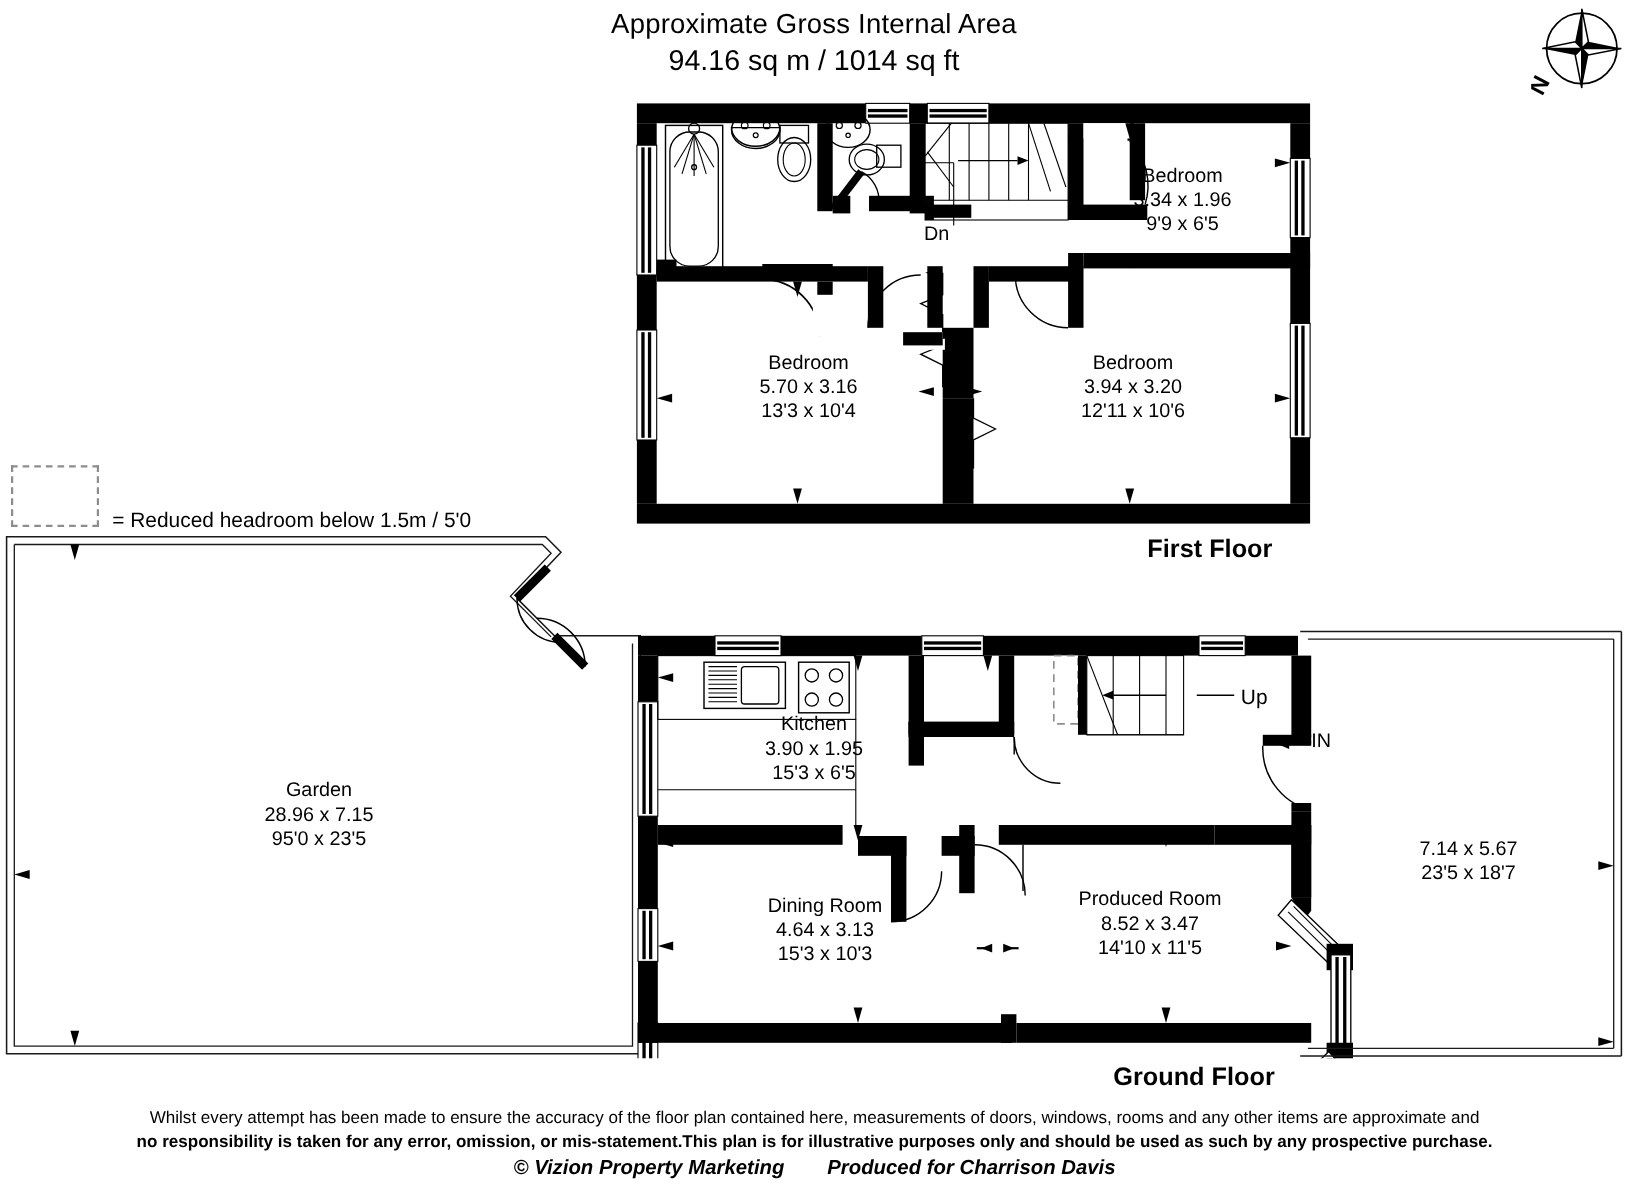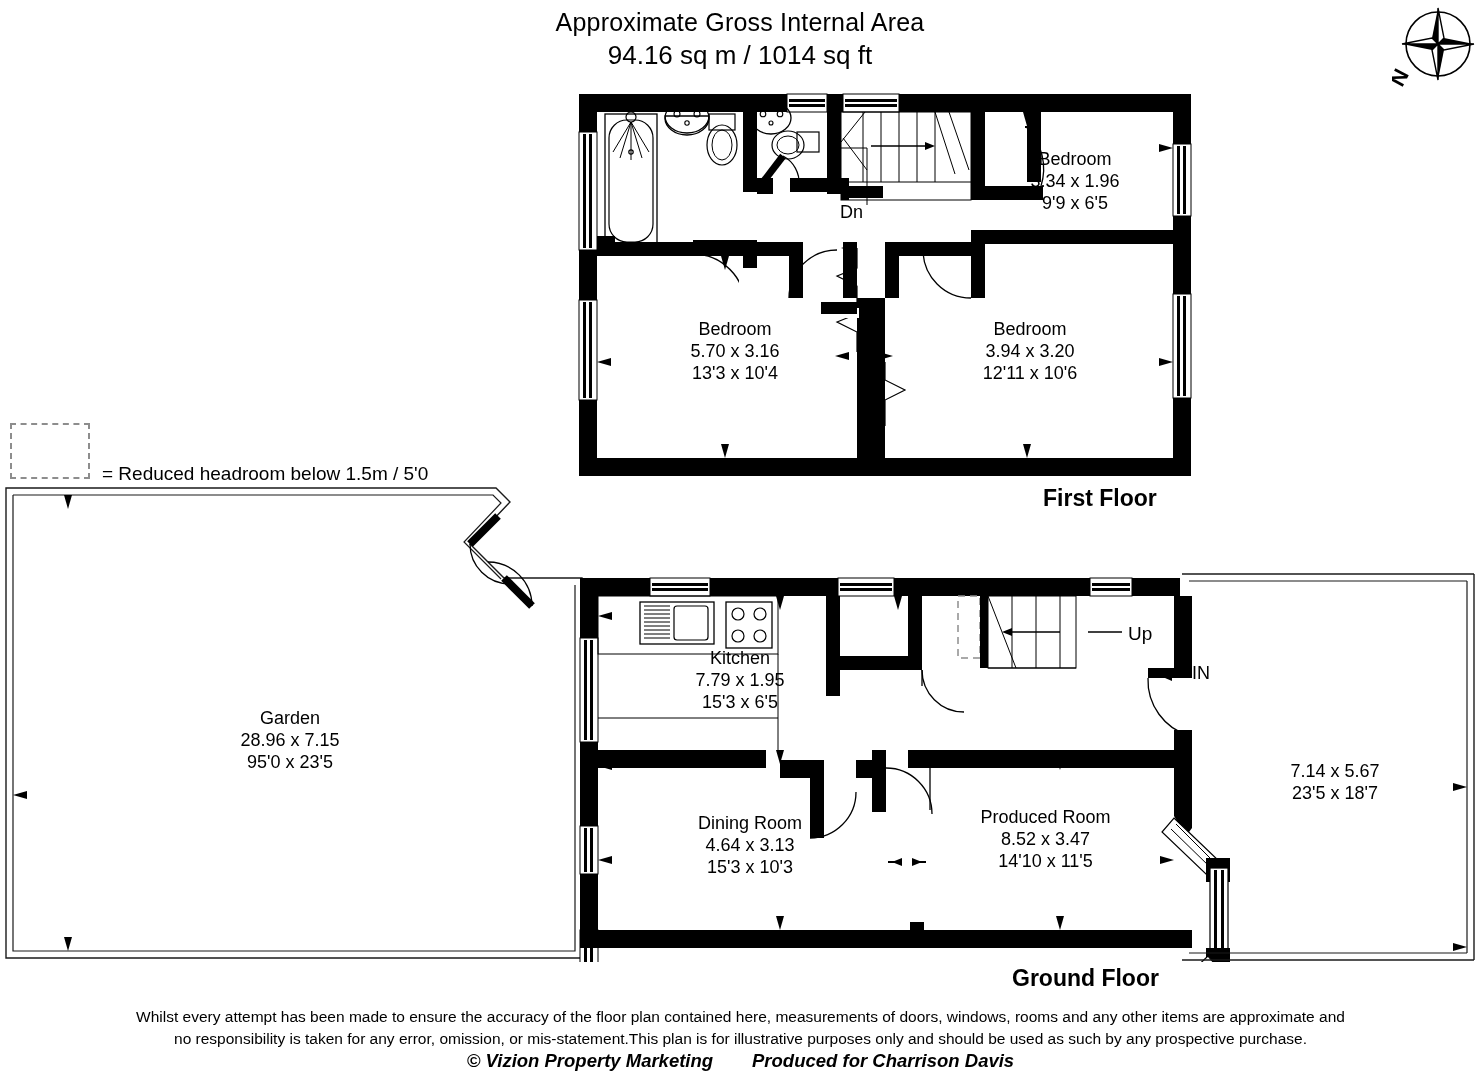--- a/index.html
+++ b/index.html
@@ -388,21 +388,21 @@
   <line x1="318" y1="292" x2="326" y2="292" stroke="#000" stroke-width="2"></line>
   <line x1="348" y1="292" x2="356" y2="292" stroke="#000" stroke-width="2"></line>
 
   <line x1="518" y1="62" x2="552" y2="62" stroke="#000" stroke-width="1.3"></line>
   <text x="558" y="70" font-family="Liberation Sans, sans-serif" font-size="19">Up</text>
 </svg>
 </div>
 
 <div class="abs roomlbl" style="left:645px;top:647px;width:190px;">
   <div>Kitchen</div>
-  <div>7.79 x 1.95</div>
+  <div>3.90 x 1.95</div>
   <div>15'3 x 6'5</div>
 </div>
 <div class="abs roomlbl" style="left:655px;top:812px;width:190px;">
   <div>Dining Room</div>
   <div>4.64 x 3.13</div>
   <div>15'3 x 10'3</div>
 </div>
 <div class="abs roomlbl" style="left:948px;top:806px;width:195px;">
   <div>Produced Room</div>
   <div>8.52 x 3.47</div>
@@ -430,18 +430,18 @@
     <line x1="2" y1="388" x2="294" y2="388" stroke="#1a1a1a" stroke-width="1.4"></line>
     <line x1="9" y1="381" x2="287" y2="381" stroke="#1a1a1a" stroke-width="1.2"></line>
     <polygon points="287,215 273,211 273,219" fill="#000"></polygon>
     <polygon points="287,375 273,371 273,379" fill="#000"></polygon>
   </svg>
 </div>
 
 <div class="abs floorlbl" style="left:1012px;top:965px;">Ground Floor</div>
 
 <div class="abs foot" style="left:0;top:1006px;">Whilst every attempt has been made to ensure the accuracy of the floor plan contained here, measurements of doors, windows, rooms and any other items are approximate and</div>
-<div class="abs foot" style="left:0;top:1028px;">no responsibility is taken for any error, omission, or mis-statement.This plan is for illustrative purposes only and should be used as such by any prospective purchase.</div>
+<div class="abs foot" style="left:0;top:1028px;font-weight:bold;">no responsibility is taken for any error, omission, or mis-statement.This plan is for illustrative purposes only and should be used as such by any prospective purchase.</div>
 <div class="abs" style="left:0;top:1050px;width:100%;text-align:center;">
   <span class="footbold" style="display:inline;">© Vizion Property Marketing</span>
   <span style="display:inline-block;width:30px;"></span>
   <span class="footbold" style="display:inline;">Produced for Charrison Davis</span>
 </div>
 
 </body></html>

